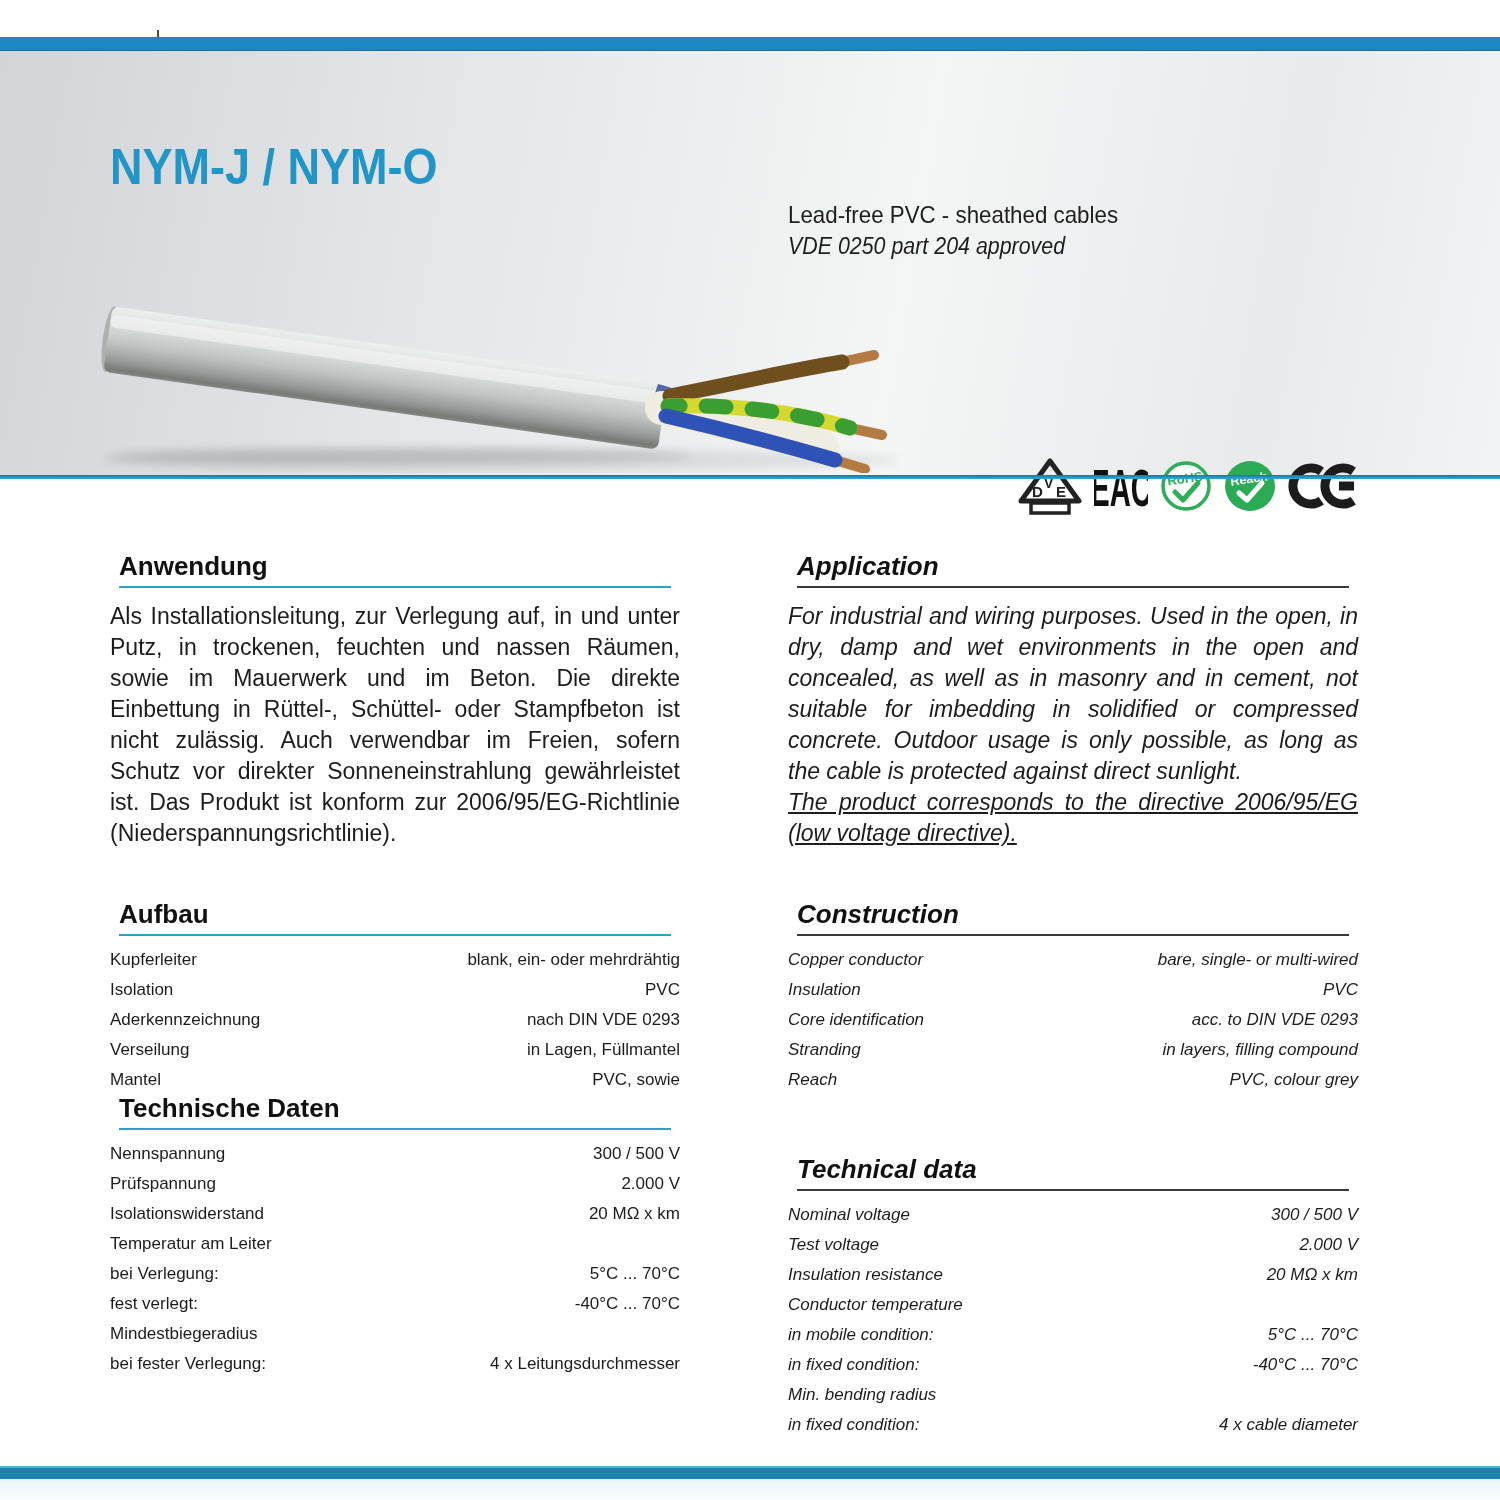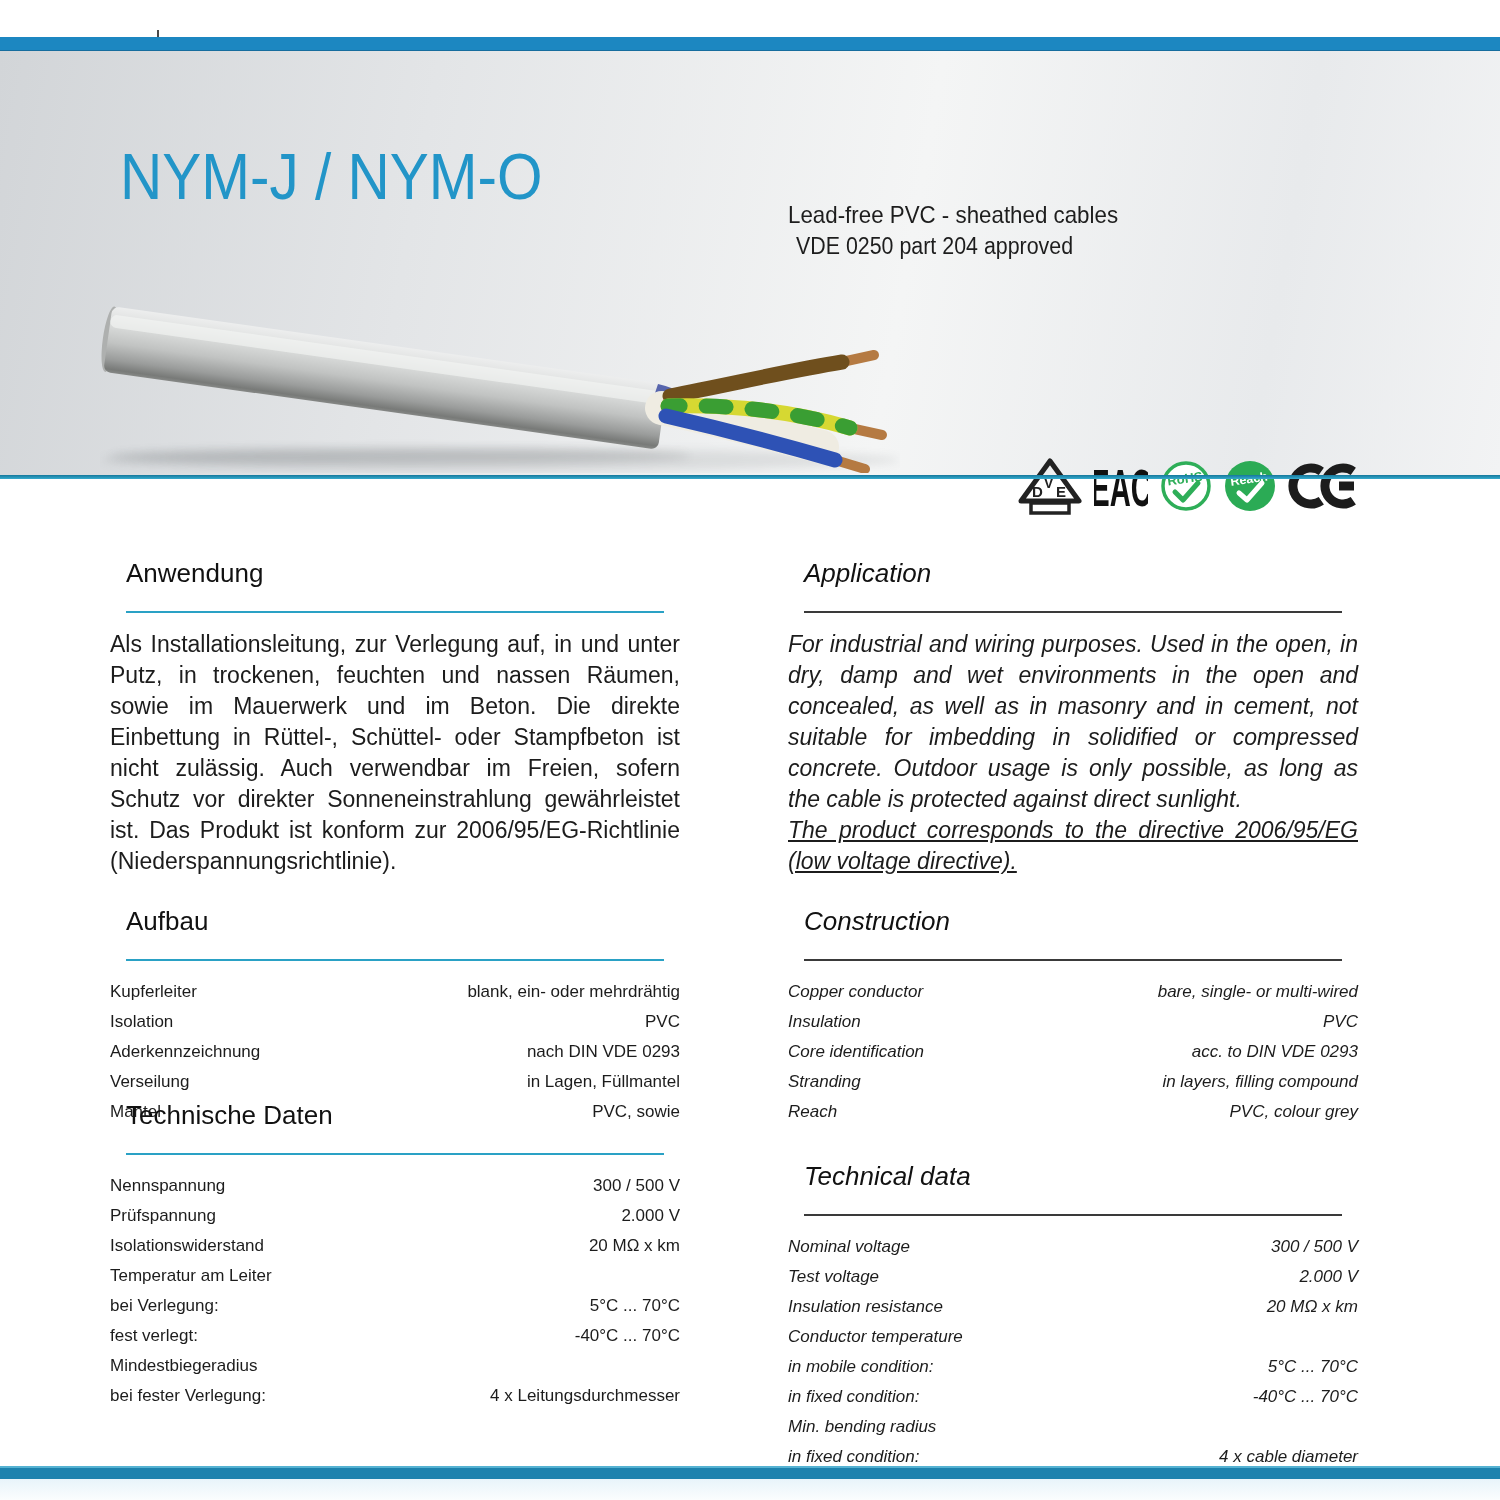--- a/index.html
+++ b/index.html
@@ -6,35 +6,35 @@
   .page{
     position:relative;width:1500px;height:1500px;background:#ffffff;overflow:hidden;
     font-family:"Liberation Sans","DejaVu Sans",sans-serif;color:#1c1c1c;
   }
   
   .tick{position:absolute;left:157px;top:30px;width:2px;height:8px;background:#4a4a4a;}
   .top-bar{position:absolute;left:0;top:37px;width:1500px;height:13px;background:#1c87c1;border-bottom:1px solid #166d9e;}
   
   .hdr{position:absolute;left:0;top:51px;width:1500px;height:424px;
        background:linear-gradient(100deg,#d2d5d8 0%,#e3e5e7 28%,#f4f5f5 60%,#e8eaec 84%,#f2f3f4 100%);}
-  .title{position:absolute;left:110px;top:90px;margin:10px;font-size:65px;line-height:52px;font-weight:400;color:#2295c8;white-space:nowrap;}
+  .title{position:absolute;left:110px;top:90px;margin:0;font-size:50px;line-height:52px;font-weight:700;color:#2295c8;white-space:nowrap;}
   .cx90{display:inline-block;transform:scaleX(.9);transform-origin:left center;}
   .cond{display:inline-block;transform:scaleX(.93);transform-origin:left center;white-space:nowrap;}
   .sub{position:absolute;top:148px;width:640px;}
   .sub .l1{display:block;font-size:24px;line-height:32px;color:#1d1d1d;}
   .sub .l2{display:block;font-size:23px;line-height:30px;color:#1d1d1d;}
-  .sub.en .l2{margin-left:8px;}
+  .sub.en .l2{font-style:italic;}
   .cable{position:absolute;left:100px;top:237px;}
   .badges{position:absolute;left:1018px;top:406px;display:flex;align-items:center;gap:12px;}
   .hdr-line{position:absolute;left:0;top:475px;width:1500px;height:4px;
             background:linear-gradient(to bottom,#15789c,#36abce);}
   
   .sec{position:absolute;width:570px;}
   .sec.en{font-style:italic;}
-  .sec h2{margin:16px;font-size:26px;line-height:28px;font-weight:400;color:#111;padding-bottom:24px;}
+  .sec h2{margin:9px;font-size:26px;line-height:28px;font-weight:700;color:#111;padding-bottom:6px;}
   .sec.de h2{border-bottom:2px solid #2aa1c5;}
   .sec.en h2{border-bottom:2px solid #3a3a3a;}
   .sec .body{margin:13px 0 0 0;font-size:23px;line-height:31px;text-align:justify;}
   .sec .body.p2{margin-top:0;text-decoration:underline;}
   .rows{margin-top:9px;}
   .row{display:flex;justify-content:space-between;height:30px;line-height:30px;font-size:17px;}
   .row .lbl{white-space:nowrap;}
   .row .val{white-space:nowrap;text-align:right;}
   
   .bottom-bar{position:absolute;left:0;top:1466px;width:1500px;height:11px;background:#1d82ae;border-top:2px solid #55b2d2;}

